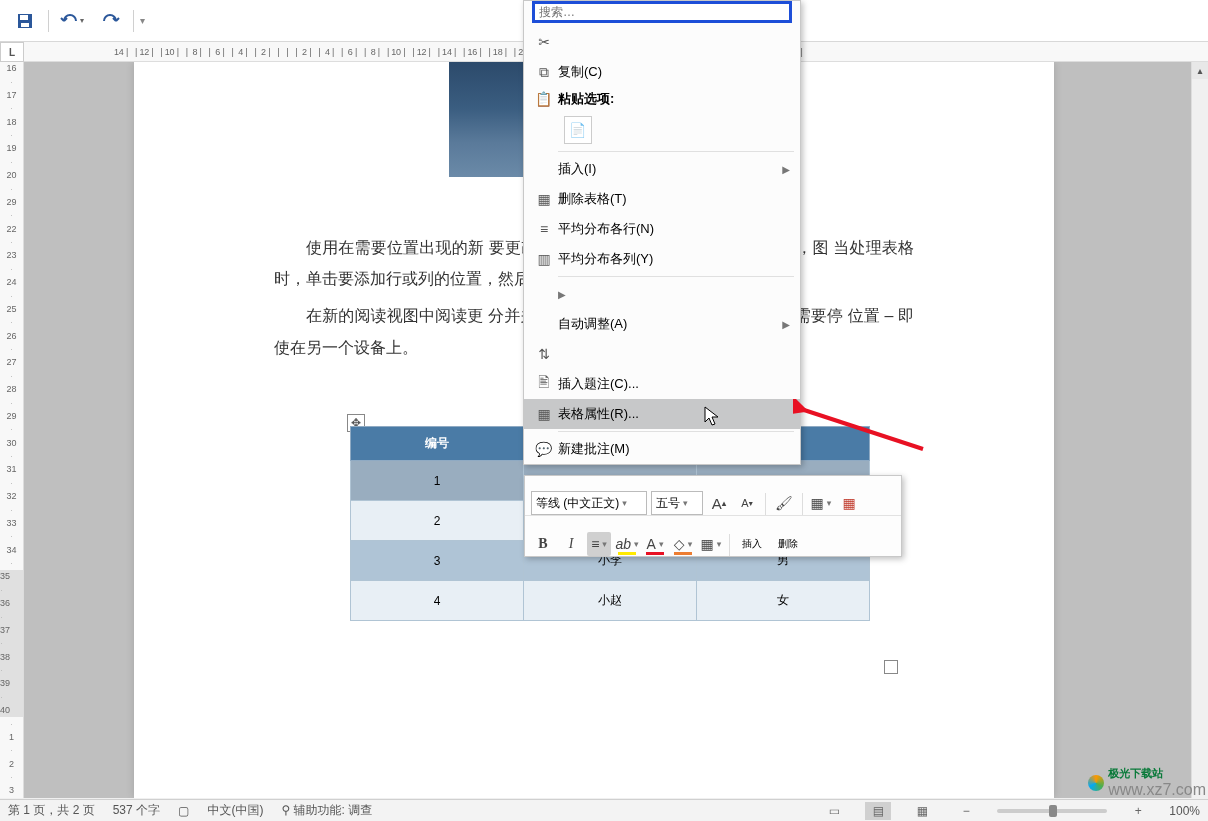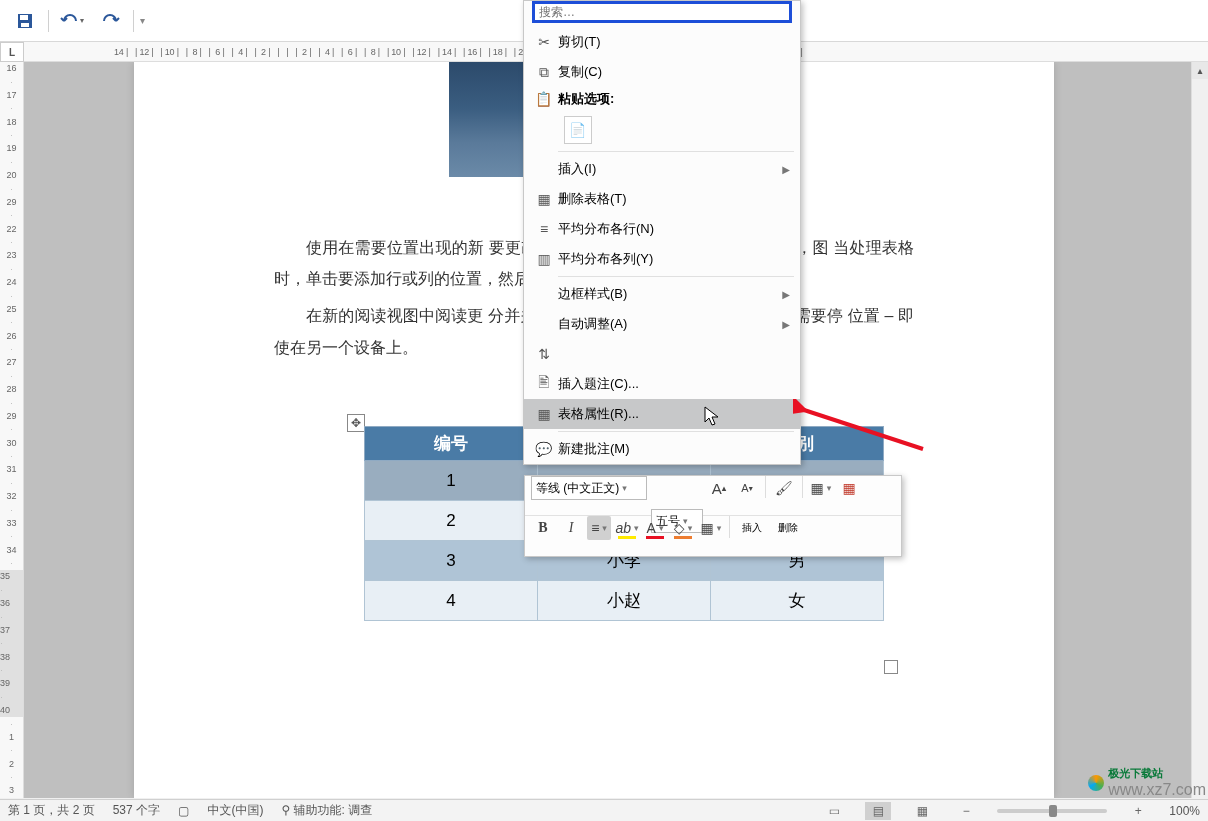--- a/index.html
+++ b/index.html
@@ -28,21 +28,21 @@
 .page { position: absolute; left: 110px; top: 0; width: 920px; height: 736px; background: #fff; box-shadow: 0 0 8px rgba(0,0,0,.15); }
 
 .doc-image { position: absolute; left: 315px; top: 0; width: 94px; height: 115px; background: linear-gradient(180deg,#2c4a6b 0%, #3a5d80 40%, #5a7a9a 70%, #6b8aa8 100%); }
 
 .body-text { position: absolute; left: 140px; top: 170px; width: 640px; font-size: 16px; line-height: 1.95; color: #333; }
 .body-text p { text-indent: 2em; margin-bottom: 6px; text-align: justify;}
 
 .move-handle { position:absolute; left:213px; top:352px; width:18px; height:18px; border:1px solid #888; background:#fff; display:flex; align-items:center; justify-content:center; font-size:12px; color:#555; cursor:move;}
 .resize-handle{position:absolute; left:750px; top:598px; width:14px;height:14px; border:1px solid #888; background:#fff;}
 
-.data-table { position: absolute; left: 230px; top: 364px; width: 520px; border-collapse: collapse; font-size: 17px; }
+.data-table { position: absolute; left: 216px; top: 364px; width: 520px; border-collapse: collapse; font-size: 12px; }
 .data-table th { background: #4a7ba6; color: #fff; font-weight: bold; height: 34px; border: 1px solid #8faac3; }
 .data-table td { height: 40px; text-align: center; border: 1px solid #b0c4d4; border-top:none;}
 .data-table tr.odd td{ background: #afc4d6; }
 .data-table tr.even td{ background: #e8eff5; }
 .data-table tr.sel td { background:#99adbf; }
 
 
 .ctx { position: absolute; left: 523px; top: 0; width: 278px; background: #fcfcfc; border: 1px solid #c8c8c8; box-shadow: 2px 2px 6px rgba(0,0,0,.25); font-size: 13px; z-index: 50; }
 .ctx .search-row { padding: 0 8px 4px; }
 .ctx .search-row input { width: 100%; height: 22px; border:3px solid #1d4ed8; font-size:12px; padding: 0 4px;}
@@ -54,21 +54,21 @@
 .ctx .sep-line { height: 1px; background: #e0e0e0; margin: 2px 6px 2px 34px; }
 .ctx .paste-opt { padding-left: 40px; height:38px; display:flex; align-items:center;}
 .ctx .paste-opt .paste-ico{ width:28px;height:28px; border:1px solid #ccc; display:flex;align-items:center;justify-content:center;font-size:14px;color:#555; background:#fff;}
 
 .cursor-svg { position: absolute; left: 704px; top: 406px; z-index: 60; width:16px; height:22px; }
 
 .red-arrow-svg { position: absolute; left: 793px; top: 399px; z-index: 55; }
 
 
 .minibar { position: absolute; left: 524px; top: 475px; width: 378px; background: #fdfdfd; border: 1px solid #c8c8c8; box-shadow: 2px 2px 6px rgba(0,0,0,.25); z-index: 49; }
-.minibar .row1, .minibar .row2 { display:flex; align-items:flex-start; height: 40px; padding: 0 6px; gap:4px;}
+.minibar .row1, .minibar .row2 { display:flex; align-items:flex-end; height: 40px; padding: 0 6px; gap:4px;}
 .minibar .row1 { border-bottom: 1px solid #e2e2e2;}
 .minibar .combo { border:1px solid #bbb; height:24px; font-size:12px; display:flex;align-items:center; padding:0 4px; background:#fff;}
 .minibar .combo.font { width: 116px;}
 .minibar .combo.size { width: 52px; margin-top: 33px;}
 .minibar .dd { font-size:9px; color:#777; margin-left:3px;}
 .minibar .ibtn { width:24px; height:24px; display:flex; align-items:center; justify-content:center; font-size:14px; color:#444; cursor:pointer; border-radius:2px;}
 .minibar .txt-btn { font-size:10px; padding:0 6px; height:24px; display:flex;align-items:center; cursor:pointer;}
 .minibar .vsep{ width:1px; height:22px; background:#ddd; margin:0 2px;}
 .minibar .grow-a{font-size:15px;} .minibar .shrink-a{font-size:11px;}
 .minibar .bold{font-weight:bold;font-family:'Times New Roman';}
@@ -237,21 +237,20 @@
     <div class="up">▴</div>
   </div>
 </div>
 
 <div class="ctx">
   <div class="search-row">
     <input type="text" placeholder="搜索…" style="">
   </div>
   <div class="row">
     <span class="ico">✂</span>
-    <span class="lbl">剪切(T)</span>
   </div>
   <div class="row">
     <span class="ico">⧉</span>
     <span class="lbl">复制(C)</span>
   </div>
   <div class="row" style="height:24px;">
     <span class="ico">📋</span>
     <span class="lbl" style="font-weight:bold;">粘贴选项:</span>
   </div>
   <div class="paste-opt">
@@ -271,21 +270,20 @@
     <span class="ico">≡</span>
     <span class="lbl">平均分布各行(N)</span>
   </div>
   <div class="row">
     <span class="ico">▥</span>
     <span class="lbl">平均分布各列(Y)</span>
   </div>
   <div class="sep-line"></div>
   <div class="row">
     <span class="ico"></span>
-    <span class="lbl">边框样式(B)</span>
     <span class="arrow">▶</span>
   </div>
   <div class="row">
     <span class="ico"></span>
     <span class="lbl">自动调整(A)</span>
     <span class="arrow">▶</span>
   </div>
   <div class="row">
     <span class="ico">⇅</span>
   </div>

